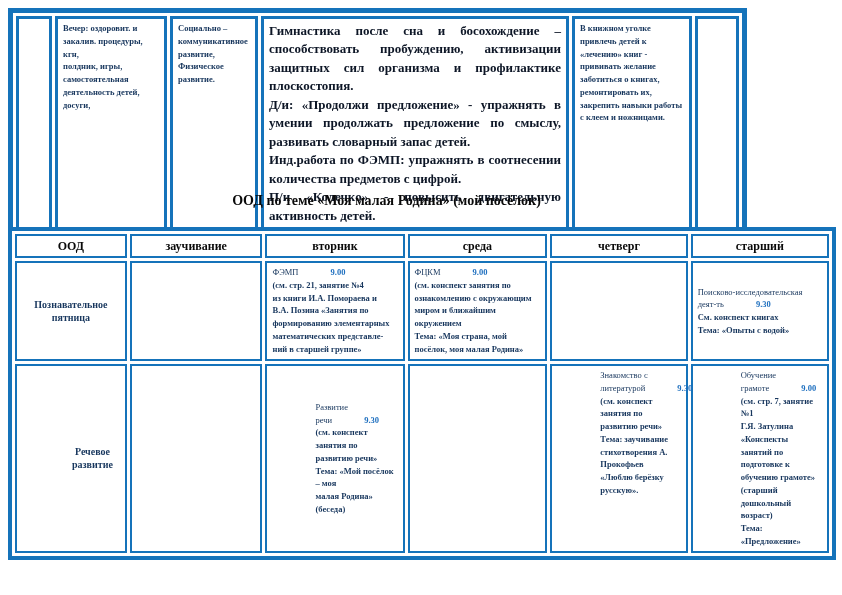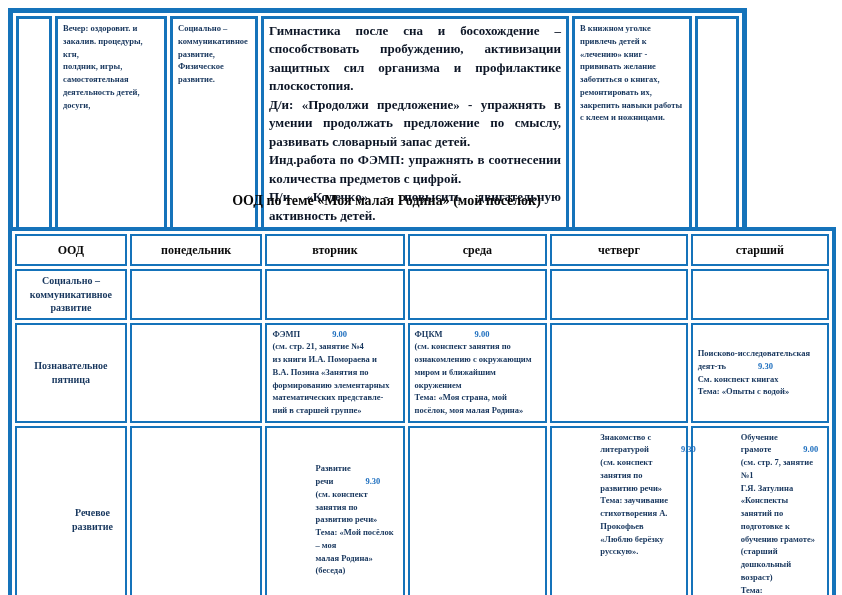--- a/index.html
+++ b/index.html
@@ -27,29 +27,29 @@
   .act{font-size:13px;line-height:1.42;font-weight:bold;color:var(--ink);text-align:justify;}
 
   
   .title{position:absolute;left:0;top:193px;width:773px;text-align:center;
          font-size:14px;font-weight:bold;color:#0a0a0a;}
 
   
   .sched{position:absolute;left:8px;top:227px;width:828px;
          border:4px solid var(--blue);border-spacing:3px;}
   .sched td{border:2px solid var(--blue);padding:3px 5px;}
-  .sched tr.hdr td{height:32px;text-align:center;vertical-align:middle;
+  .sched tr.hdr td{height:24px;text-align:center;vertical-align:middle;
                    font-size:12px;font-weight:bold;color:#0a0a0a;padding:2px;}
   .sched tr.r1 td{height:48px;}
   .sched tr.r2 td{height:100px;}
   .sched tr.r3 td{height:108px;padding-left:48px;}
   .rlabel{text-align:center;vertical-align:middle !important;
           font-size:10px;font-weight:bold;color:var(--navy);white-space:pre-line;line-height:1.35;}
   .cellc{font-size:8.5px;line-height:1.5;color:var(--navy);}
-  .ct{font-weight:bold;color:var(--navy);text-align:center;}
+  .ct{font-weight:normal;color:var(--navy);text-align:center;}
   .tm{font-weight:bold;color:var(--time);margin-left:32px;}
   .cb{white-space:pre-line;font-weight:bold;color:var(--navy);}
   .vmid{vertical-align:middle !important;}
 </style>
 </head>
 <body>
 
 <div class="page">
 
   <table class="top-table">
@@ -94,37 +94,27 @@
       <col style="width:14%">
         <col style="width:16.6%">
         <col style="width:17.4%">
       <col style="width:17.5%">
         <col style="width:17.2%">
         <col style="width:17.3%">
     </colgroup>
     <tbody>
         <tr class="hdr">
       <td>ООД</td>
-      <td>понедельник</td>
+      <td>заучивание</td>
       <td>вторник</td>
       <td>среда</td>
       <td>четверг</td>
       <td>старший</td>
     </tr>
 
-    <tr class="r1">
-      <td class="rlabel">Социально –
-коммуникативное
-развитие</td>
-      <td></td>
-      <td></td>
-      <td></td>
-      <td></td>
-      <td></td>
-    </tr>
 
     <tr class="r2">
       <td class="rlabel">Познавательное
 пятница</td>
       <td></td>
       <td class="cellc">
         <span class="ct">ФЭМП</span><span class="tm">9.00</span>
         <div class="cb">(см. стр. 21, занятие №4
 из книги И.А. Помораева и
 В.А. Позина «Занятия по

